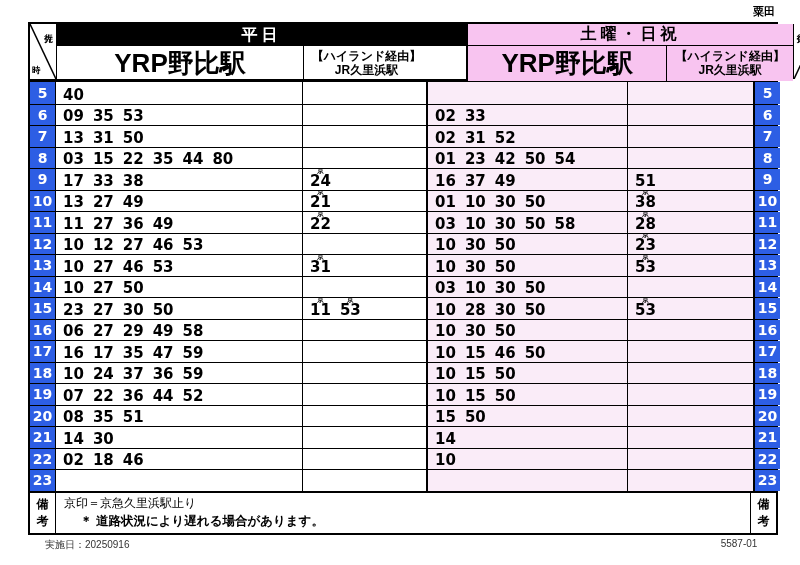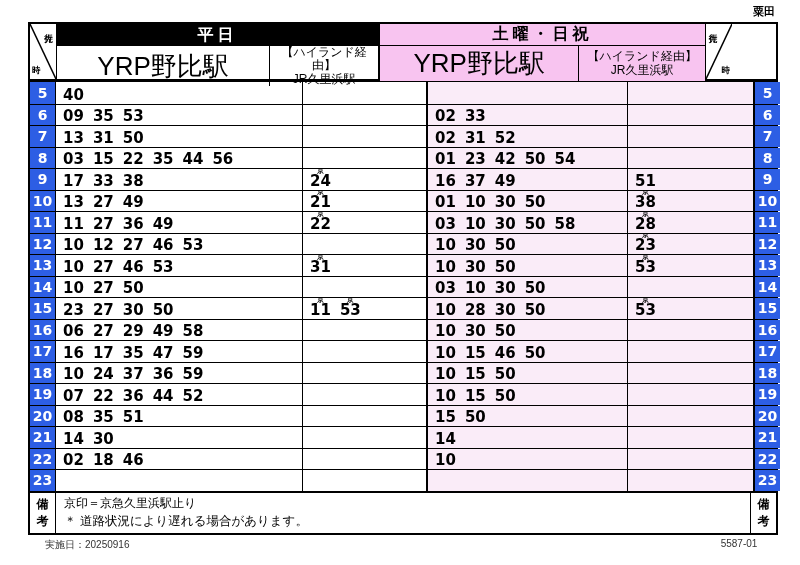--- a/index.html
+++ b/index.html
@@ -27,28 +27,28 @@
   .thead{ display:flex; height:58px; border-bottom:3px solid #000; }
   .corner{ width:26px; flex:none; position:relative; background:#fff; }
   .corner svg{ position:absolute; left:0; top:0; width:100%; height:100%; }
   .corner .vlab{ position:absolute; writing-mode:vertical-rl; font-size:8.5px; font-weight:bold; line-height:1; letter-spacing:1px;}
   .corner .hlab{ position:absolute; font-size:8.5px; font-weight:bold; line-height:1;}
   .corner-left .vlab{ top:2px; right:3px; }
   .corner-left .hlab{ bottom:5px; left:2px; }
   .corner-right .vlab{ top:2px; left:3px; }
   .corner-right .hlab{ bottom:5px; right:2px; }
   .hgroup{ flex:none; display:flex; flex-direction:column; }
-  .hgroup-wd{ width:324px; border-left:1.5px solid #000; border-right:2px solid #000; }
+  .hgroup-wd{ width:412px; border-left:1.5px solid #000; border-right:2px solid #000; }
   .hgroup-hol{ width:326px; border-right:1.5px solid #000; }
   .daybar{ height:22px; flex:none; display:flex; align-items:center; justify-content:center;
            font-size:16px; font-weight:bold; letter-spacing:4px; }
   .daybar-wd{ background:#000; color:#fff; }
   .daybar-hol{ background:var(--pink); color:#000; border-bottom:1.5px solid #000; }
   .strow{ flex:1; display:flex; }
-  .stcell{ display:flex; align-items:center; justify-content:center; font-weight:normal; }
+  .stcell{ display:flex; align-items:center; justify-content:center; font-weight:bold; }
   .st-main{ font-size:26px; letter-spacing:0px; }
   .st-sub{ font-size:12px; line-height:1.12; text-align:center; border-left:1.5px solid #000; }
   .hgroup-wd .st-main{ width:246px; }
   .hgroup-wd .st-sub{ width:126px; }
   .hgroup-hol .st-main{ width:199px; background:var(--pink); }
   .hgroup-hol .st-sub{ width:127px; background:var(--pink); }
   
   .trow{ display:flex; height:21.5px; border-top:1.5px solid #000; }
   .trow:first-child{ border-top:none; }
   .cell{ flex:none; overflow:hidden; }
@@ -69,21 +69,21 @@
   .minmark .mark{ font-size:7px; line-height:6px; font-weight:bold; }
   
   .tfoot{ display:flex; height:42px; border-top:2px solid #000; }
   .sidec{ width:26px; flex:none; display:flex; flex-direction:column; justify-content:space-between;
           align-items:center; padding:3px 0; font-size:12px; font-weight:bold; background:#fff; }
   .sidec-l{ border-right:1.5px solid #000; }
   .sidec-r{ border-left:1.5px solid #000; }
   .notesc{ flex:1; display:flex; flex-direction:column; justify-content:space-between; padding:2px 6px 3px 8px; }
   .note1{ font-size:12px; font-weight:normal; }
   .noteline2{ display:flex; justify-content:space-between; align-items:flex-end; }
-  .note2{ font-size:12.5px; font-weight:normal; }
+  .note2{ font-size:12.5px; font-weight:bold;margin-left:16px; }
   .office{ font-size:12.5px; font-weight:bold; padding-right:4px; }
   .issue-date{ position:absolute; left:45px; top:538px; font-size:10px; color:#333; }
   .sheet-code{ position:absolute; left:700px; top:538px; width:78px; text-align:center; font-size:10px; color:#333; }
 </style>
 </head>
 <body>
 
 <div class="dest-label">粟田</div>
 
 <div class="ttable">
@@ -173,21 +173,21 @@
         <div class="cell hourc hourc-r">7</div>
       </div>
       <div class="trow">
         <div class="cell hourc hourc-l">8</div>
         <div class="cell mins c1">
           <span class="num">03</span>
           <span class="num">15</span>
           <span class="num">22</span>
           <span class="num">35</span>
           <span class="num">44</span>
-          <span class="num">56</span>
+          <span class="num">80</span>
         </div>
         <div class="cell mins c2"></div>
         <div class="cell mins c3 pinkbg">
           <span class="num">01</span>
           <span class="num">23</span>
           <span class="num">42</span>
           <span class="num">50</span>
           <span class="num">54</span>
         </div>
         <div class="cell mins c4 pinkbg"></div>

